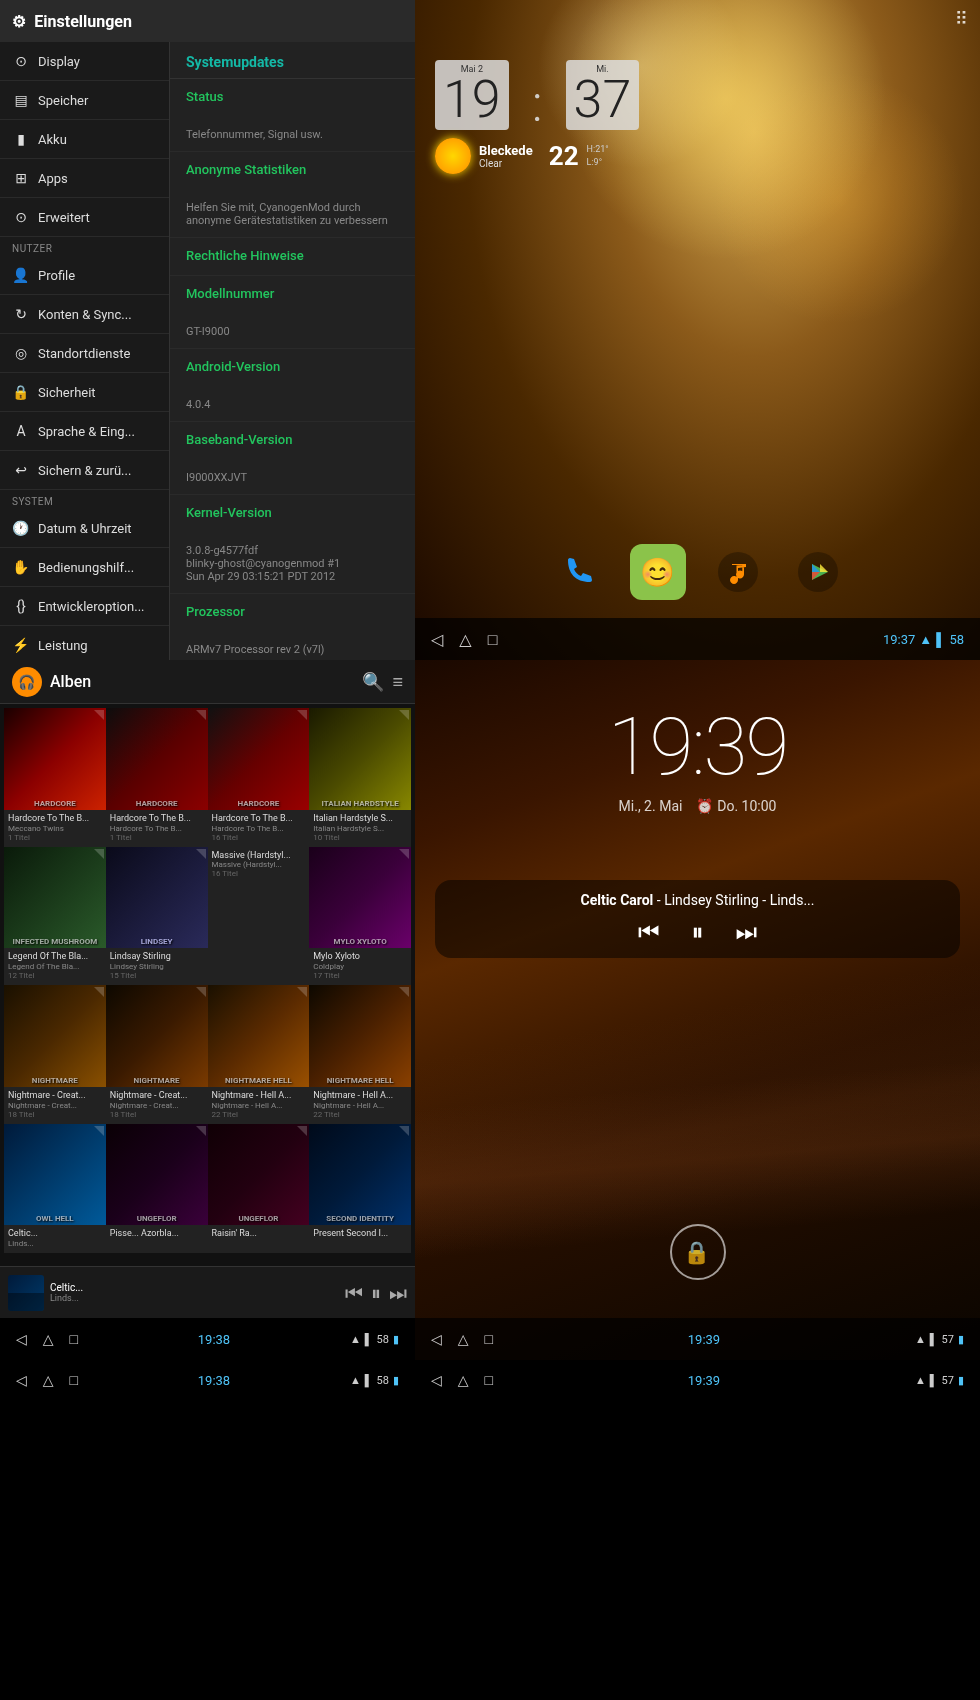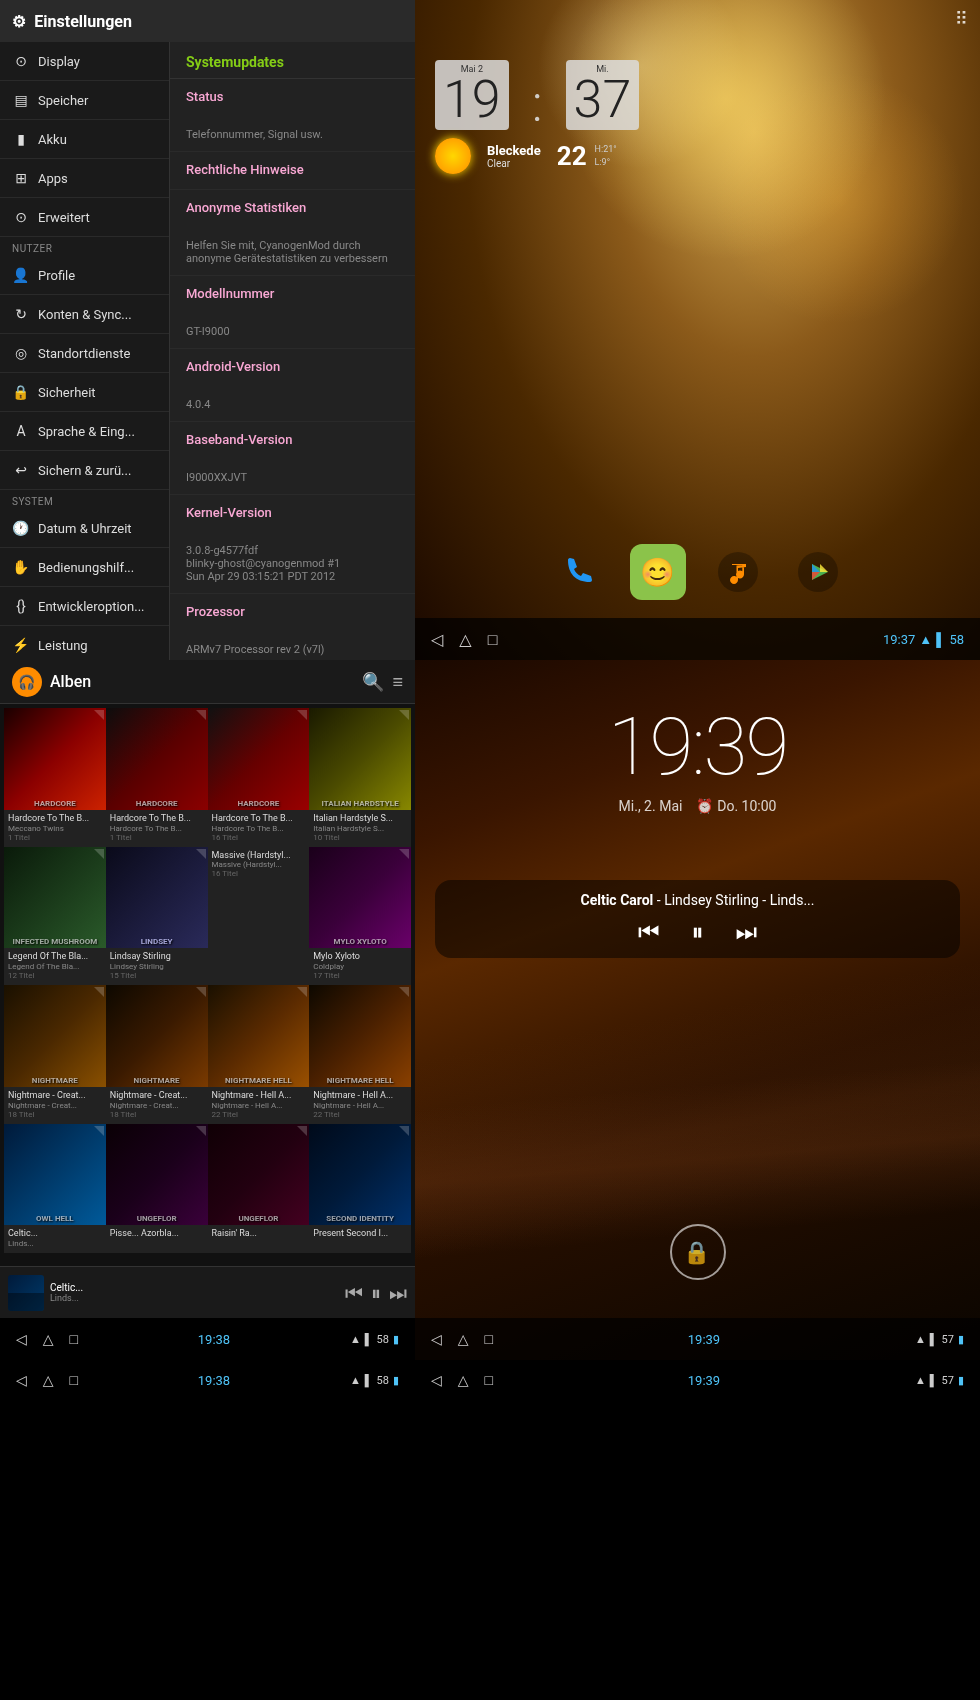--- a/index.html
+++ b/index.html
@@ -71,32 +71,32 @@
       flex-shrink: 0;
       font-size: 14px;
     }
     .settings-detail {
       flex: 1;
       background: #222;
       overflow-y: auto;
       padding: 0;
     }
     .detail-section-title {
-      color: #84cc16;
+      color: #14b8a6;
       font-size: 14px;
       font-weight: bold;
       padding: 12px 16px 8px;
       border-bottom: 1px solid #333;
     }
     .detail-item {
       padding: 10px 16px;
       border-bottom: 1px solid #2a2a2a;
     }
     .detail-item-title {
-      color: #f9a8d4;
+      color: #22c55e;
       font-size: 13px;
       font-weight: 500;
       margin-bottom: 2px;
     }
     .detail-item-sub {
       color: #888;
       font-size: 11px;
       margin-top: 24px;
     }
 
@@ -176,21 +176,20 @@
     }
     .weather-sun {
       width: 36px;
       height: 36px;
       background: radial-gradient(circle, #ffd700, #ff8c00);
       border-radius: 50%;
       box-shadow: 0 0 10px #ffd700;
     }
     .weather-text {
       color: #fff;
-      margin-left: 8px;
     }
     .weather-city {
       font-size: 13px;
       font-weight: bold;
     }
     .weather-condition {
       font-size: 10px;
       color: #ddd;
     }
     .weather-temp-big {
@@ -648,25 +647,25 @@
       </div>
 
     </div>
     <div class="settings-detail">
       <div class="detail-section-title">Systemupdates</div>
       <div class="detail-item">
         <div class="detail-item-title">Status</div>
         <div class="detail-item-sub">Telefonnummer, Signal usw.</div>
       </div>
       <div class="detail-item">
-        <div class="detail-item-title">Rechtliche Hinweise</div>
-      </div>
-      <div class="detail-item">
         <div class="detail-item-title">Anonyme Statistiken</div>
         <div class="detail-item-sub">Helfen Sie mit, CyanogenMod durch anonyme Gerätestatistiken zu verbessern</div>
+      </div>
+      <div class="detail-item">
+        <div class="detail-item-title">Rechtliche Hinweise</div>
       </div>
       <div class="detail-item">
         <div class="detail-item-title">Modellnummer</div>
         <div class="detail-item-sub">GT-I9000</div>
       </div>
       <div class="detail-item">
         <div class="detail-item-title">Android-Version</div>
         <div class="detail-item-sub">4.0.4</div>
       </div>
       <div class="detail-item">

